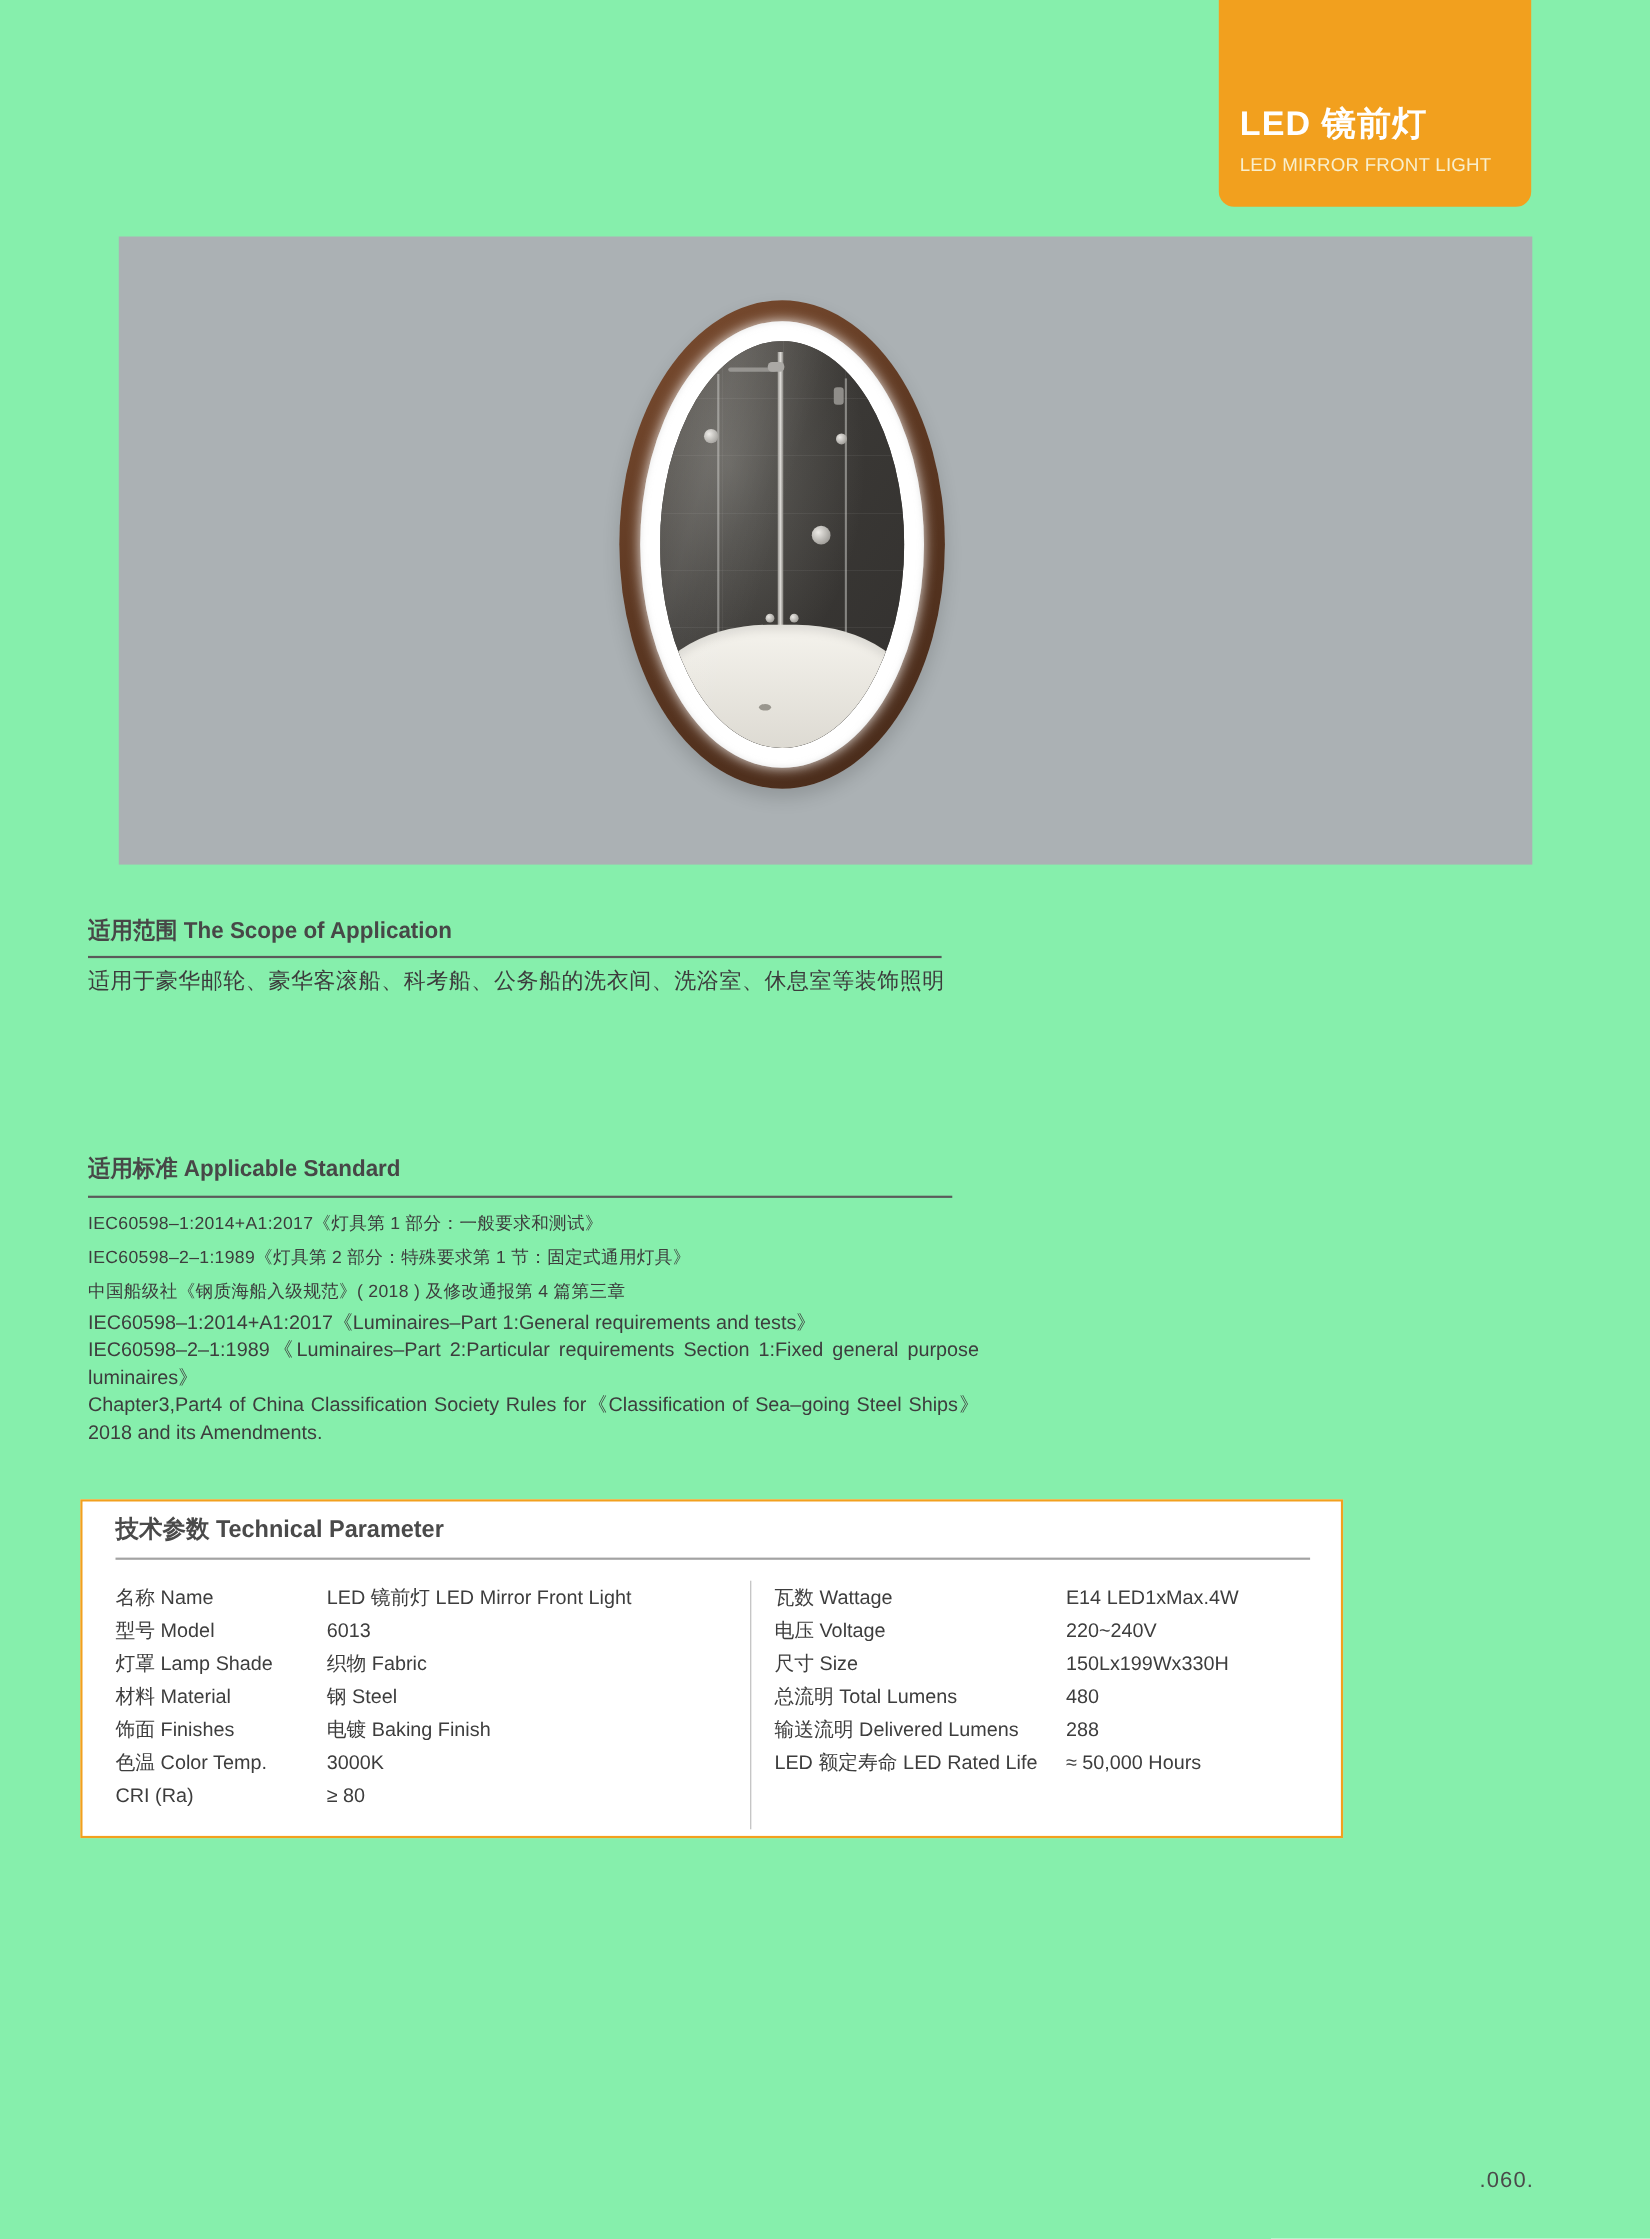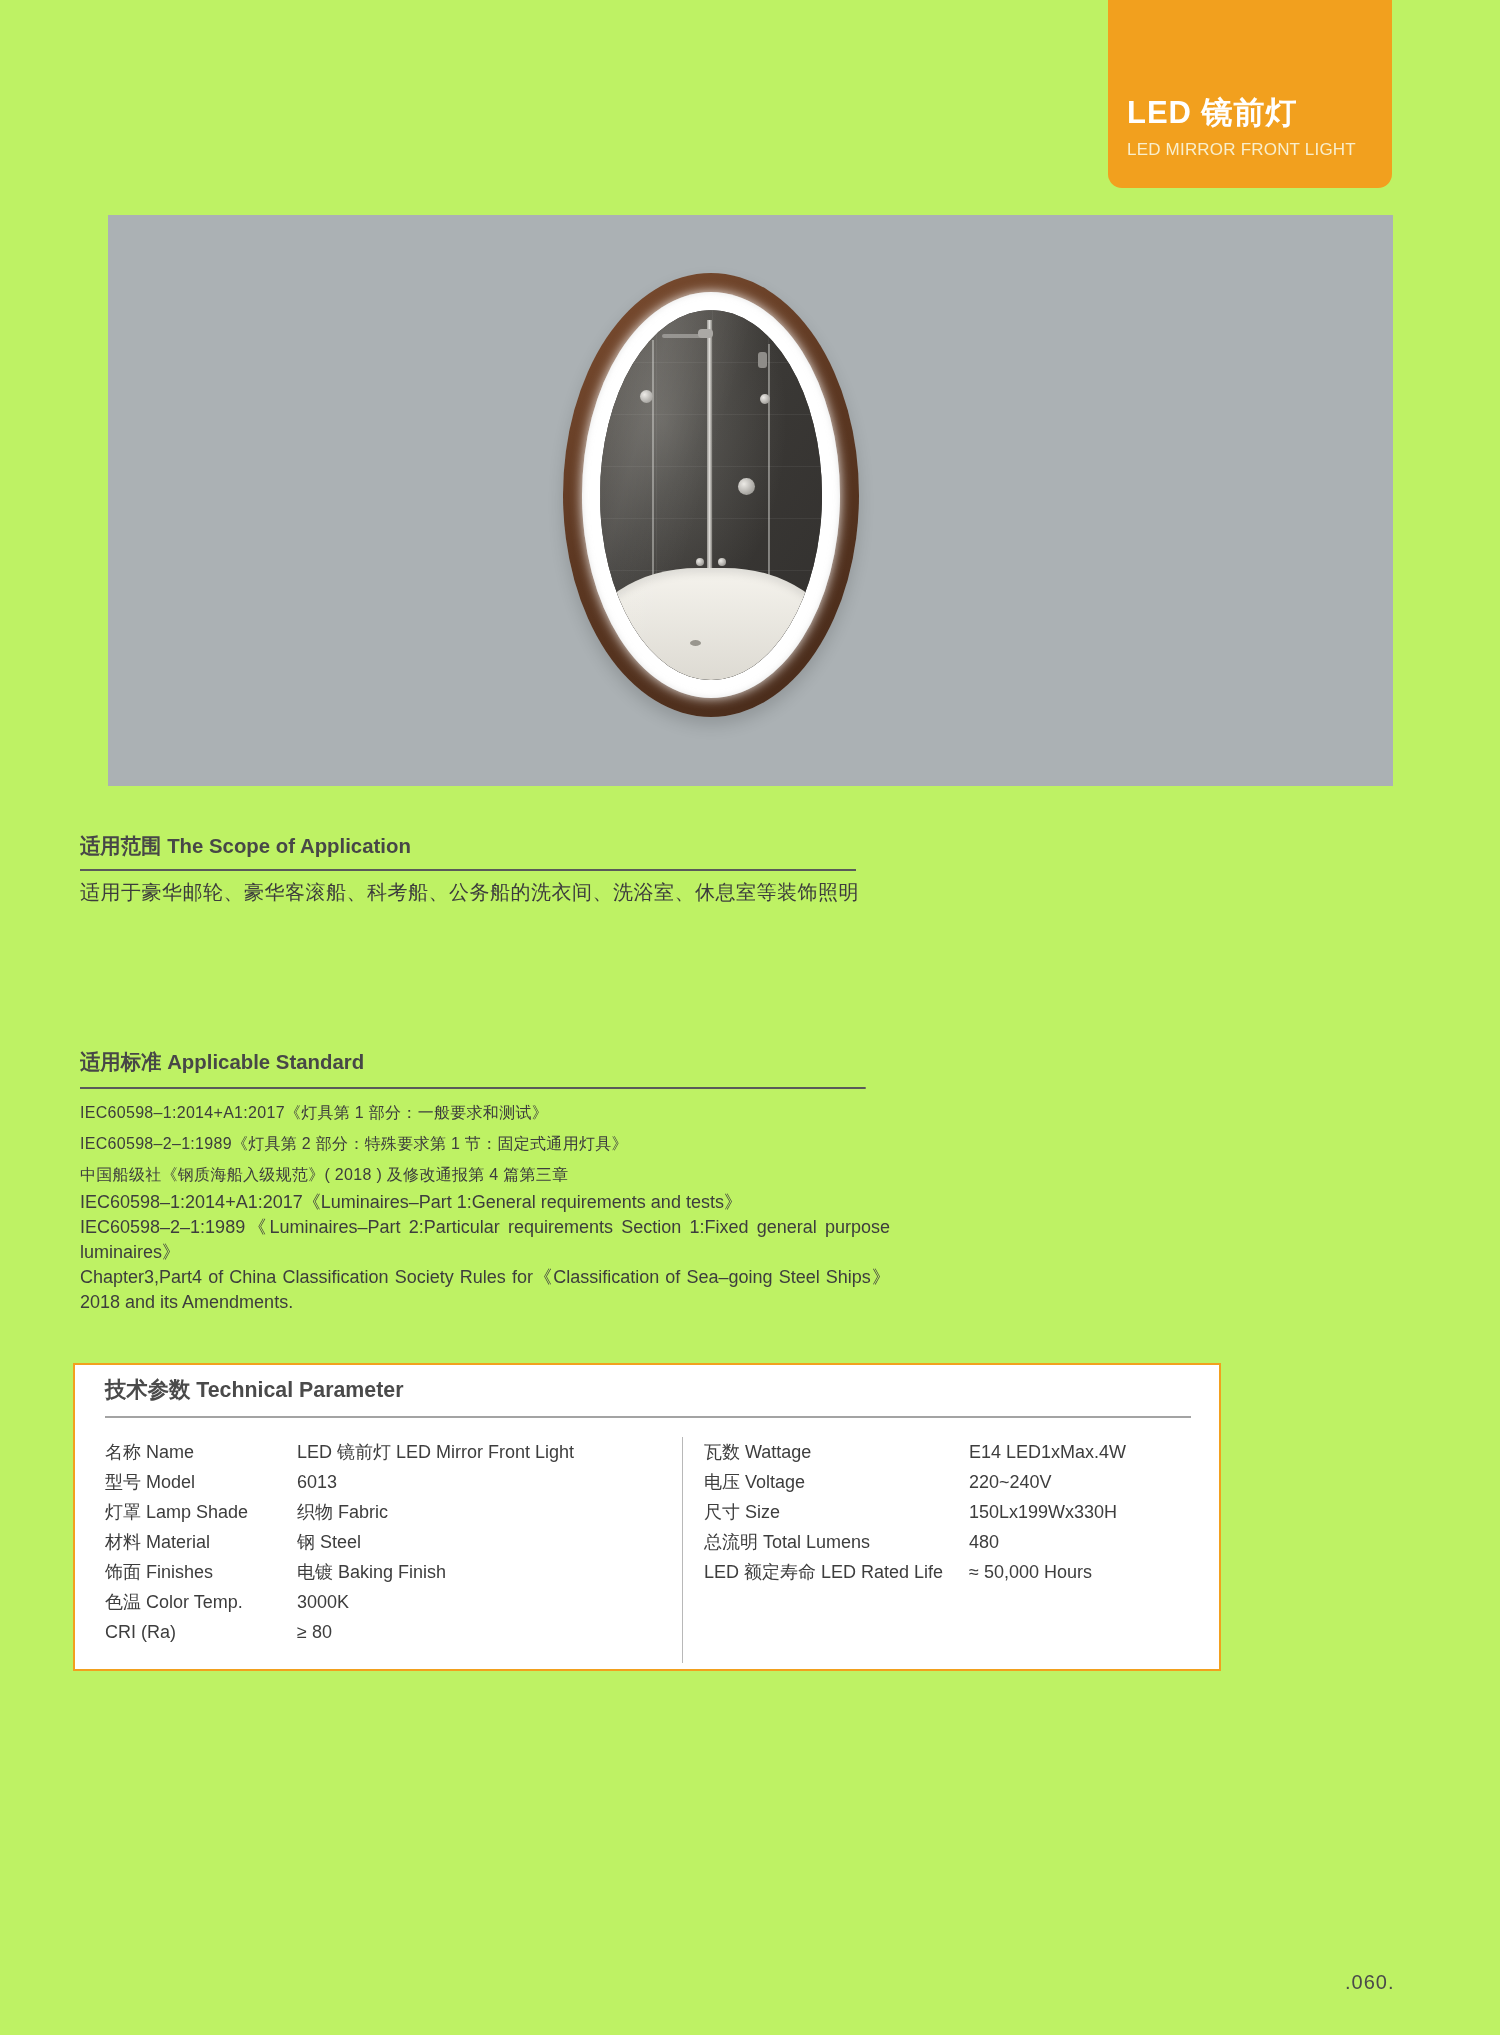--- a/index.html
+++ b/index.html
@@ -1,17 +1,17 @@
 <!DOCTYPE html>
 <html><head>
 <meta charset="utf-8">
 <style>
   * { margin:0; padding:0; box-sizing:border-box; }
   body { background:#ffffff; font-family:"Liberation Sans","DejaVu Sans",sans-serif; }
-  .page { position:relative; width:1500px; height:2035px; background:#bef264; overflow:hidden; }
+  .page { position:relative; width:1500px; height:2035px; background:#86efac; overflow:hidden; }
 
   
   .header-box {
     position:absolute; left:1108px; top:0; width:284px; height:188px;
     background:#f2a01e; border-radius:0 0 14px 14px;
     display:flex; flex-direction:column; justify-content:flex-end;
     padding:0 0 28px 19px;
   }
   .header-title-cn { color:#ffffff; font-size:31px; font-weight:bold; letter-spacing:1px; line-height:36px; }
   .header-title-en { color:#f9efcd; font-size:17px; line-height:20px; margin-top:9px; letter-spacing:0.2px; }
@@ -195,20 +195,24 @@
         </div>
         <div class="trow">
           <span class="tlabel">尺寸 Size</span>
           <span class="tvalue">150Lx199Wx330H</span>
         </div>
         <div class="trow">
           <span class="tlabel">总流明 Total Lumens</span>
           <span class="tvalue">480</span>
         </div>
         <div class="trow">
+          <span class="tlabel">输送流明 Delivered Lumens</span>
+          <span class="tvalue">288</span>
+        </div>
+        <div class="trow">
           <span class="tlabel">LED 额定寿命 LED Rated Life</span>
           <span class="tvalue">≈ 50,000 Hours</span>
         </div>
       </div>
     </div>
   </div>
 
   <div class="page-number">.060.</div>
 
 </div>

